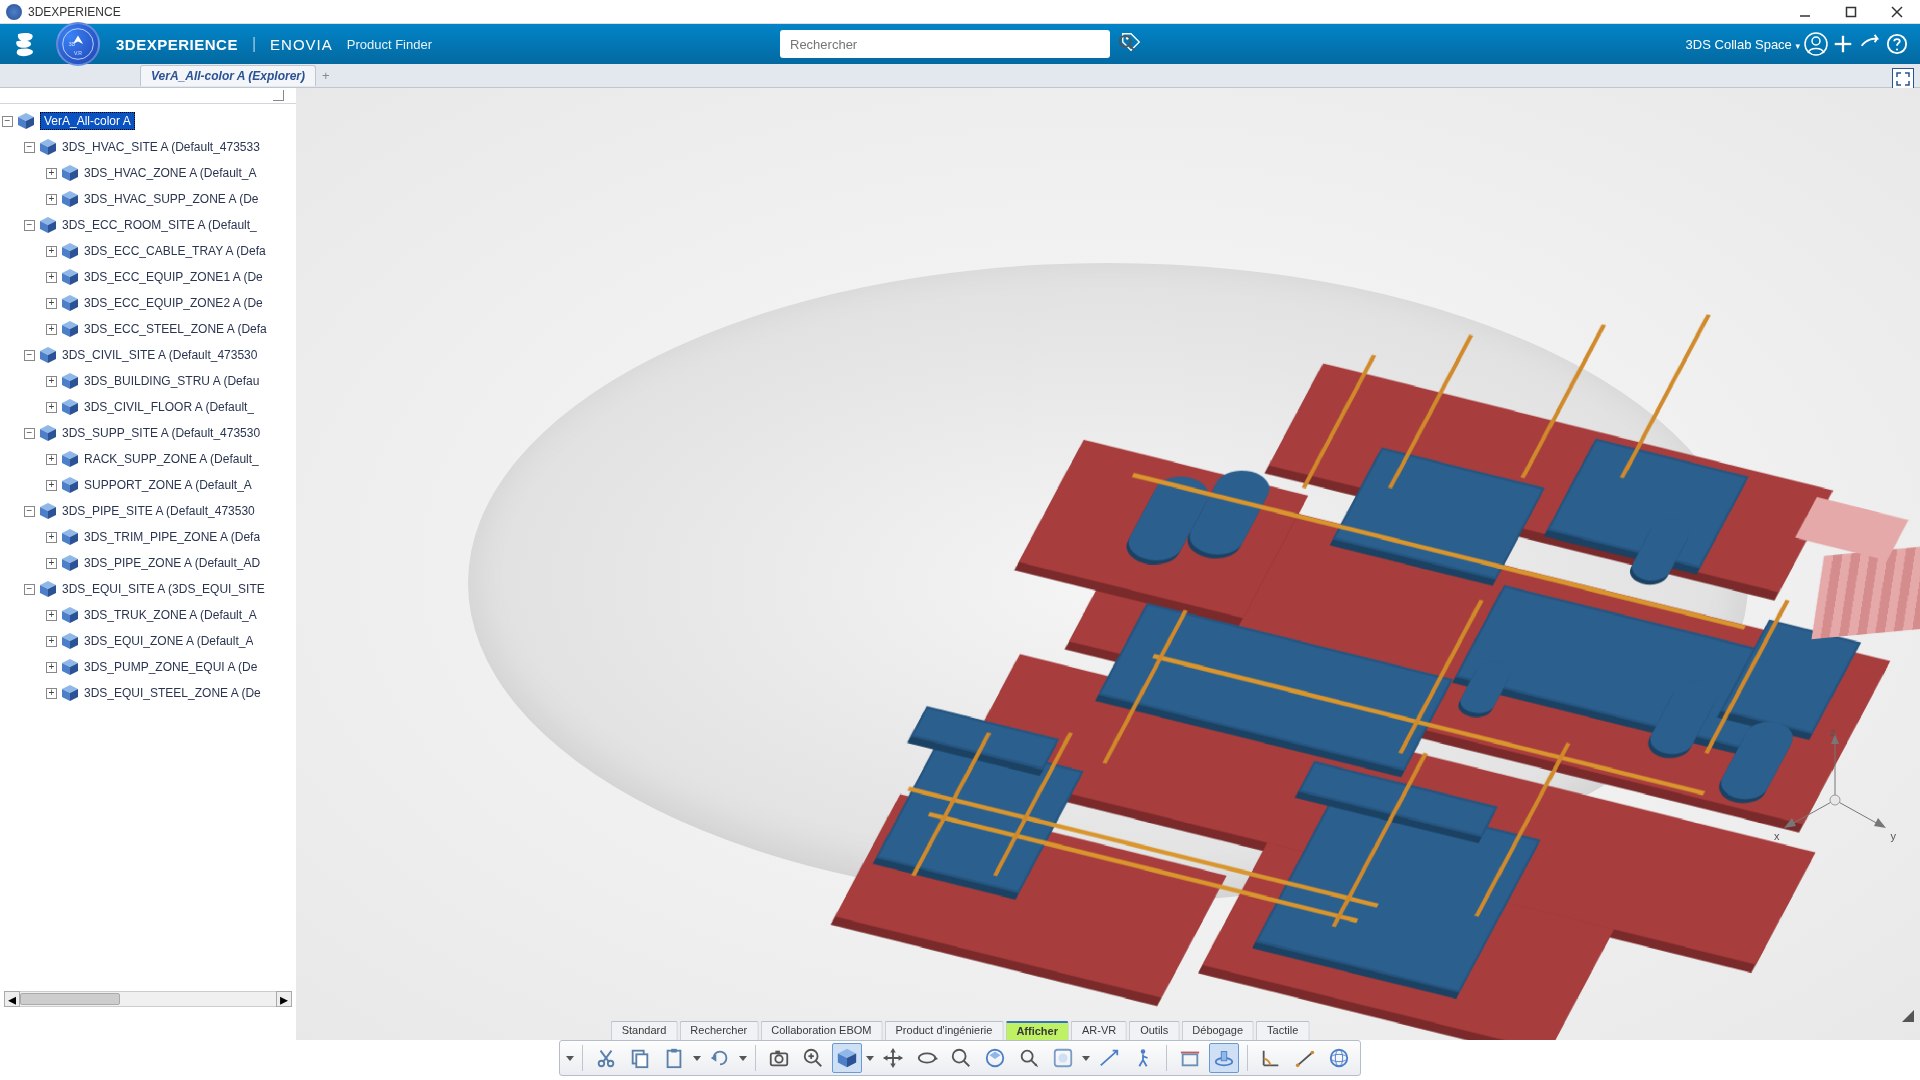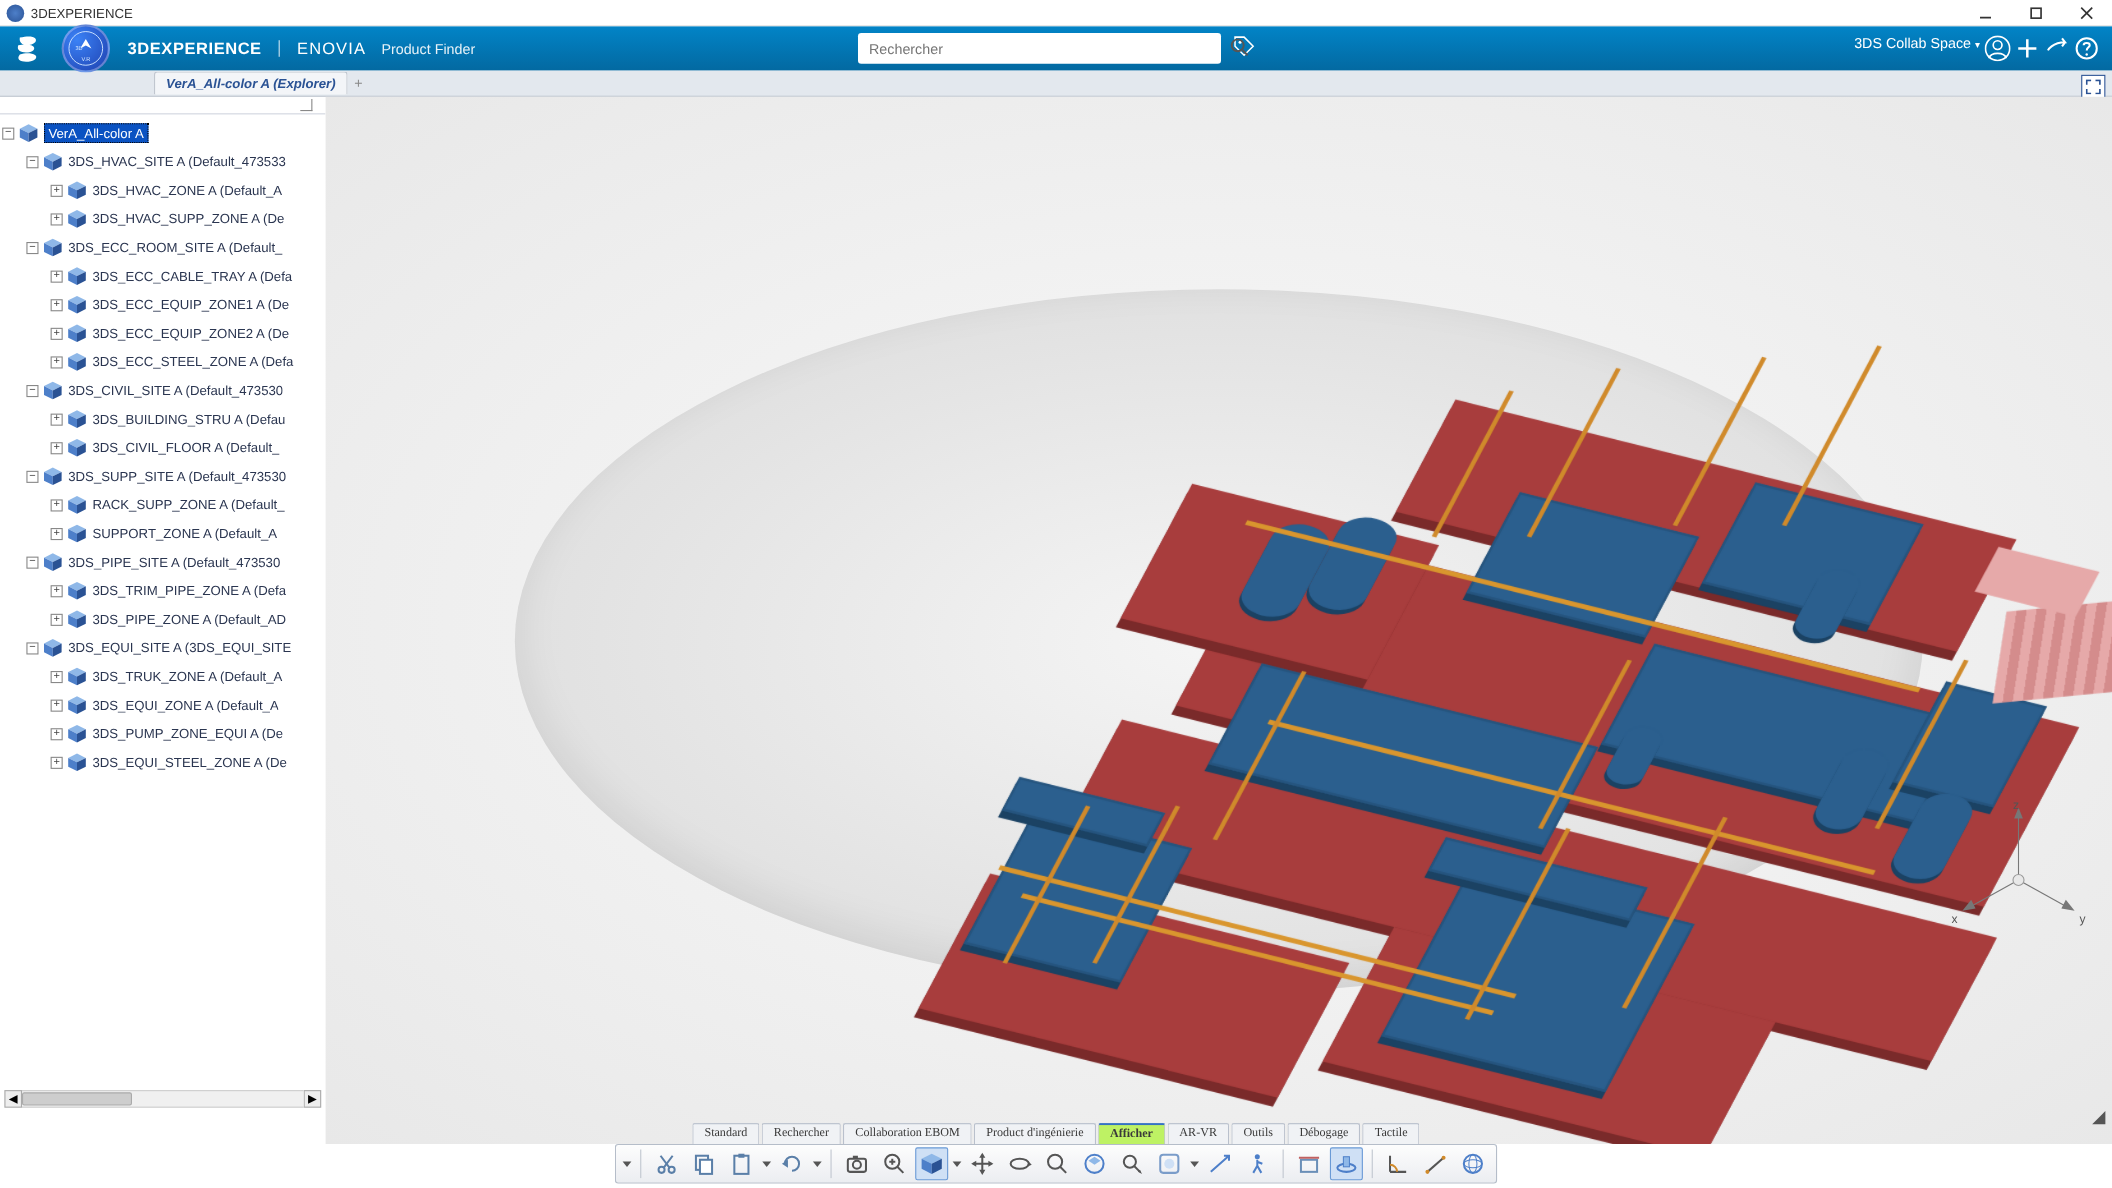--- a/index.html
+++ b/index.html
@@ -22,21 +22,21 @@
 .brand { font-size: 15px; letter-spacing: 0.5px; }
 .brand b { font-weight: bold; }
 .brand .light { font-weight: 700; }
 .brand-sep { margin: 0 6px; color: rgba(255,255,255,0.6); }
 .brand-enovia { font-size: 15px; font-weight: 300; letter-spacing: 1px; }
 .brand-sub { font-size: 13px; font-weight: 300; margin-left: 6px; opacity: 0.9; }
 .search-wrap { position: absolute; left: 780px; display: flex; align-items: center; }
 .search-box { width: 330px; height: 28px; border-radius: 3px; border: none; padding: 0 32px 0 10px; font-size: 13px; background: #fff; }
 .search-btn { position: absolute; right: 6px; top: 4px; cursor: pointer; }
 .tag-icon { margin-left: 10px; cursor: pointer; }
-.header-right { position: absolute; right: 12px; display: flex; gap: 4px; }
+.header-right { position: absolute; right: 12px; display: flex; align-items: center; gap: 4px; }
 .hr-text { font-size: 13px; cursor: pointer; }
 .hr-ico { cursor: pointer; display:flex; align-items:center; }
 
 
 .tab-row { height: 24px; background: #e3e8ee; display: flex; align-items: center; padding-left: 140px; border-bottom: 1px solid #c0c6cf; }
 .tab { padding: 3px 10px; font-size: 12px; font-style: italic; font-weight: bold; color: #2a5294; cursor: pointer; background: #f3f5f8; border: 1px solid #c0c6cf; border-bottom: none; border-radius: 3px 3px 0 0; }
 .tab-add { margin-left: 6px; color: #888; cursor: pointer; font-size: 13px; }
 .fullscreen-toggle { position: absolute; right: 6px; top: 68px; width: 22px; height: 22px; background: #fff; border: 1px solid #2a5294; display:flex; align-items:center; justify-content:center; cursor:pointer; }
 
 
@@ -66,21 +66,21 @@
 
 .model { position:absolute; left:49%; top:42%; transform: translate(-50%,-50%) scale(1.02); }
 .slab { position:absolute; background:#a83d3d; transform: skew(-28deg, 14deg); box-shadow: 0 8px 0 #7a2a2a; }
 .block { position:absolute; background:#2b5f8e; transform: skew(-28deg, 14deg); box-shadow: 0 6px 0 #1b4263, inset 0 0 0 2px rgba(0,0,0,0.1); }
 .cyl { position:absolute; border-radius: 50% / 20%; background:#2b5f8e; transform: skew(-28deg, 14deg); box-shadow: 0 4px 0 #1b4263; }
 .frame { position:absolute; background:#d08a2b; transform: skew(-28deg, 14deg); }
 .pipe { position:absolute; background:#d9962e; transform: skew(-28deg, 14deg); }
 
 
 .actionbar-tabs { position: absolute; bottom: 40px; left: 50%; transform: translateX(-50%); display: flex; gap: 2px; font-size: 11px; }
-.ab-tab { padding: 2px 10px 3px; background: #f0f2f5; border: 1px solid #b9c0cc; color: #3a3a3a; cursor: pointer; border-bottom:none; border-radius:2px 2px 0 0;font-family:Liberation Serif, serif; }
+.ab-tab { padding: 2px 10px 3px; background: #f0f2f5; border: 1px solid #b9c0cc; color: #3a3a3a; cursor: pointer; border-bottom:none; border-radius:2px 2px 0 0; }
 .ab-tab.active { background: #bef264; font-weight: bold; border-top:2px solid #3572c4; }
 
 
 .bottom-toolbar { position: absolute; bottom: 4px; left: 50%; transform: translateX(-50%); height: 36px; display: flex; align-items: center; gap: 4px; background: linear-gradient(#fdfdfd,#ebedf1); border: 1px solid #b5bdc9; border-radius: 3px; padding: 2px 6px; }
 .tb-btn { width: 30px; height: 30px; display: flex; align-items: center; justify-content: center; cursor: pointer; border-radius:2px; }
 .tb-btn.active { background:#cfe0f5; border:1px solid #6a9ad6; }
 .tb-sep { width: 1px; height: 26px; background: #c0c6cf; margin: 0 4px; }
 .tb-dd { width:8px; display:flex; align-items:center; justify-content:center; cursor:pointer; }
 .caret-down { width:0; height:0; border-left:4px solid transparent; border-right:4px solid transparent; border-top:5px solid #555; }
 

